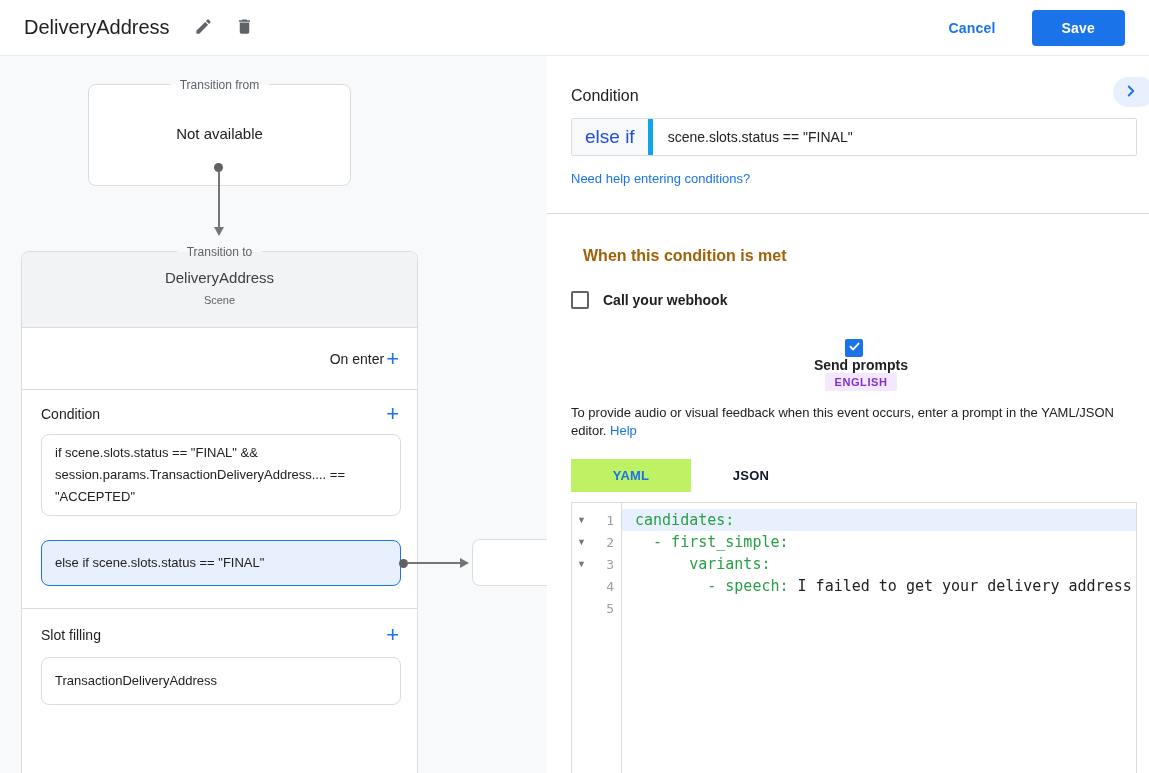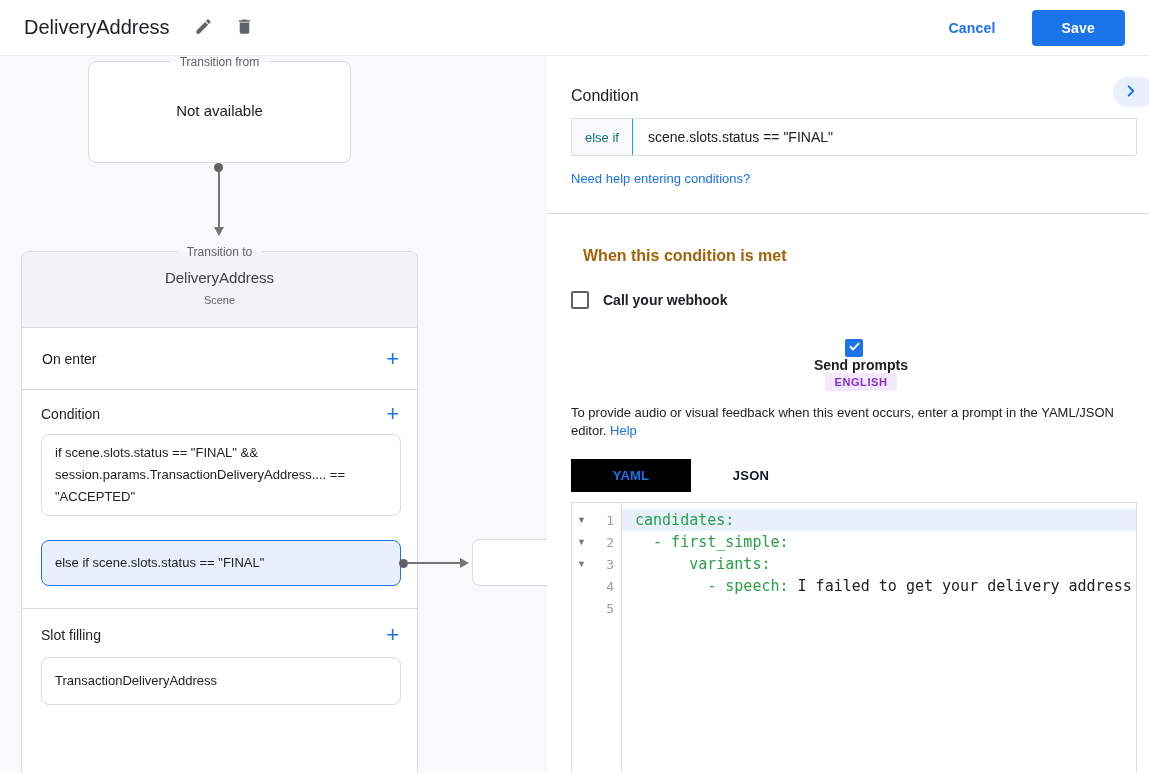--- a/index.html
+++ b/index.html
@@ -36,21 +36,21 @@
   .canvas {
     width:547px; flex:none; background:#f8f9fa; position:relative; overflow:hidden;
   }
   .panel {
     flex:1; background:#fff; position:relative; overflow:hidden;
     padding:0 12px 0 24px;
   }
 
   
   .tfrom {
-    position:absolute; left:88px; top:5px; width:263px; height:102px;
+    position:absolute; left:88px; top:28px; width:263px; height:102px;
     background:#fff; border:1px solid #dadce0; border-radius:8px;
     display:flex; align-items:center; justify-content:center;
   }
   .legend {
     position:absolute; top:-8px; left:50%; transform:translateX(-50%);
     font-size:12px; color:#5f6368; padding:0 10px; white-space:nowrap; line-height:16px;
   }
   .legend.on-canvas { background:linear-gradient(to bottom,#f8f9fa 50%,#ffffff 50%); }
   .legend.on-card   { background:linear-gradient(to bottom,#f8f9fa 50%,#f1f3f4 50%); }
   .tfrom-text { font-size:15px; color:#202124; margin-top:-4px; }
@@ -76,21 +76,21 @@
     background:#fff; border:1px solid #dadce0; border-radius:8px 8px 0 0;
   }
   .scene-header {
     background:#f1f3f4; border-bottom:1px solid #dadce0; border-radius:8px 8px 0 0;
     height:76px; text-align:center; padding-top:16px;
   }
   .scene-title { font-size:15px; color:#3c4043; line-height:19px; }
   .scene-subtitle { font-size:11px; color:#5f6368; margin-top:7px; }
 
   .row-on-enter {
-    height:62px; display:flex; align-items:center; justify-content:space-between;
+    height:62px; display:flex; align-items:center; justify-content:flex-end;
     padding:0 16px 0 20px; border-bottom:1px solid #dadce0;
   }
   .sec-label { font-size:14px; color:#202124; }
   .add-btn {
     background:none; border:none; color:#1a73e8; font-size:22px; line-height:22px;
     cursor:pointer; font-family:inherit; padding:0 2px; font-weight:normal;
   }
 
   .sec-condition { padding:12px 16px 22px 19px; border-bottom:1px solid #dadce0; }
   .sec-head { display:flex; align-items:center; justify-content:space-between; height:24px; margin-bottom:8px; }
@@ -121,21 +121,21 @@
     position:absolute; top:-10px; right:-18px; width:42px; height:30px;
     background:#e8f0fe; border:none; border-radius:15px; cursor:pointer;
     display:flex; align-items:center; padding-left:9px;
   }
   .cond-input-wrap {
     margin-top:13px; height:38px; display:flex; align-items:stretch;
     border:1px solid #dadce0; border-radius:2px; background:#fff;
   }
   .cond-prefix {
     display:flex; align-items:center; padding:0 13px; flex:none;
-    background:#f8f9fa; border-right:1px solid #0ea5e9; font-size:13px; color:#0f766e;
+    background:#f8f9fa; border-right:5px solid #0ea5e9; font-size:19px; color:#1d4ed8;
   }
   .cond-input-wrap input {
     flex:1; border:none; outline:none; background:transparent;
     font-family:inherit; font-size:14px; color:#202124; padding:0 15px;
   }
   .help-row { margin-top:14px; }
   .blue-link { color:#1a73e8; font-size:13px; text-decoration:none; cursor:pointer; }
   .p-divider { border-bottom:1px solid #dadce0; margin:27px -12px 0 -24px; }
 
   .when-heading { margin-top:33px; font-size:16px; font-weight:bold; color:#a16207;margin-left:12px; }
@@ -156,21 +156,21 @@
     color:#8430ce; background:#f3e8fd; padding:3px 9px; border-radius:2px;
   }
   .desc { margin-top:13px; font-size:13px; line-height:17.5px; color:#202124; max-width:556px; }
 
   .tabs { margin-top:20px; display:flex; }
   .tab {
     width:120px; height:33px; display:flex; align-items:center; justify-content:center;
     font-size:13px; font-weight:bold; letter-spacing:.25px; cursor:pointer;
     background:none; border:none; font-family:inherit;
   }
-  .tab.active { background:#000000; color:#1a73e8; }
+  .tab.active { background:#bef264; color:#1a73e8; }
   .tab.inactive { color:#0f172a;text-align:center; }
 
   
   .editor {
     margin-top:10px; border:1px solid #dadce0; height:310px; display:flex;
     font-family:"DejaVu Sans Mono", monospace; font-size:15px; background:#fff;
   }
   .gutter { width:50px; flex:none; border-right:1px solid #dadce0; padding-top:6px; }
   .gutter-row { height:22px; display:flex; align-items:center; }
   .fold {

